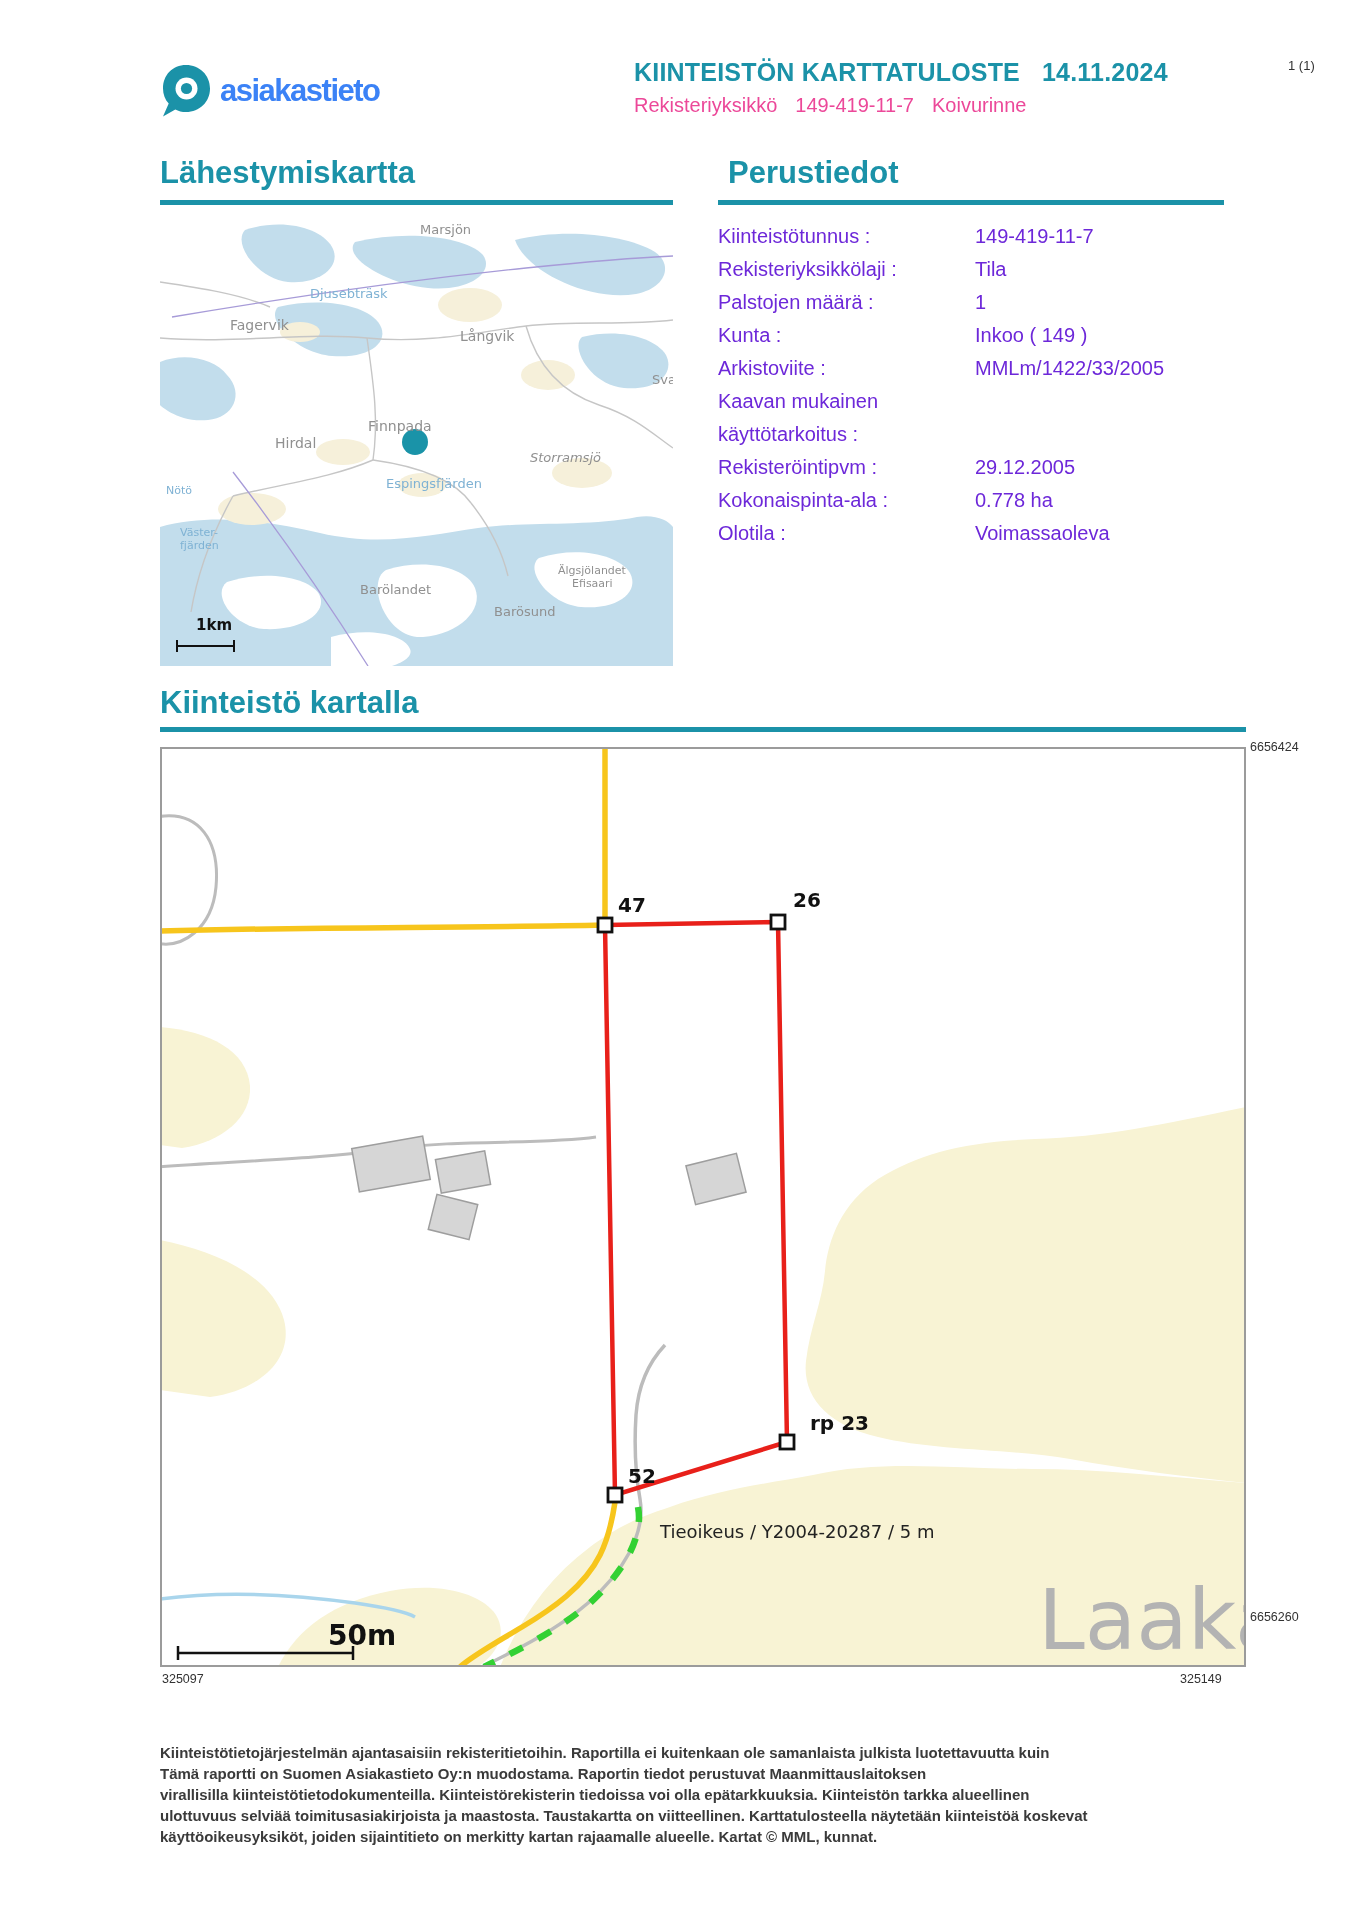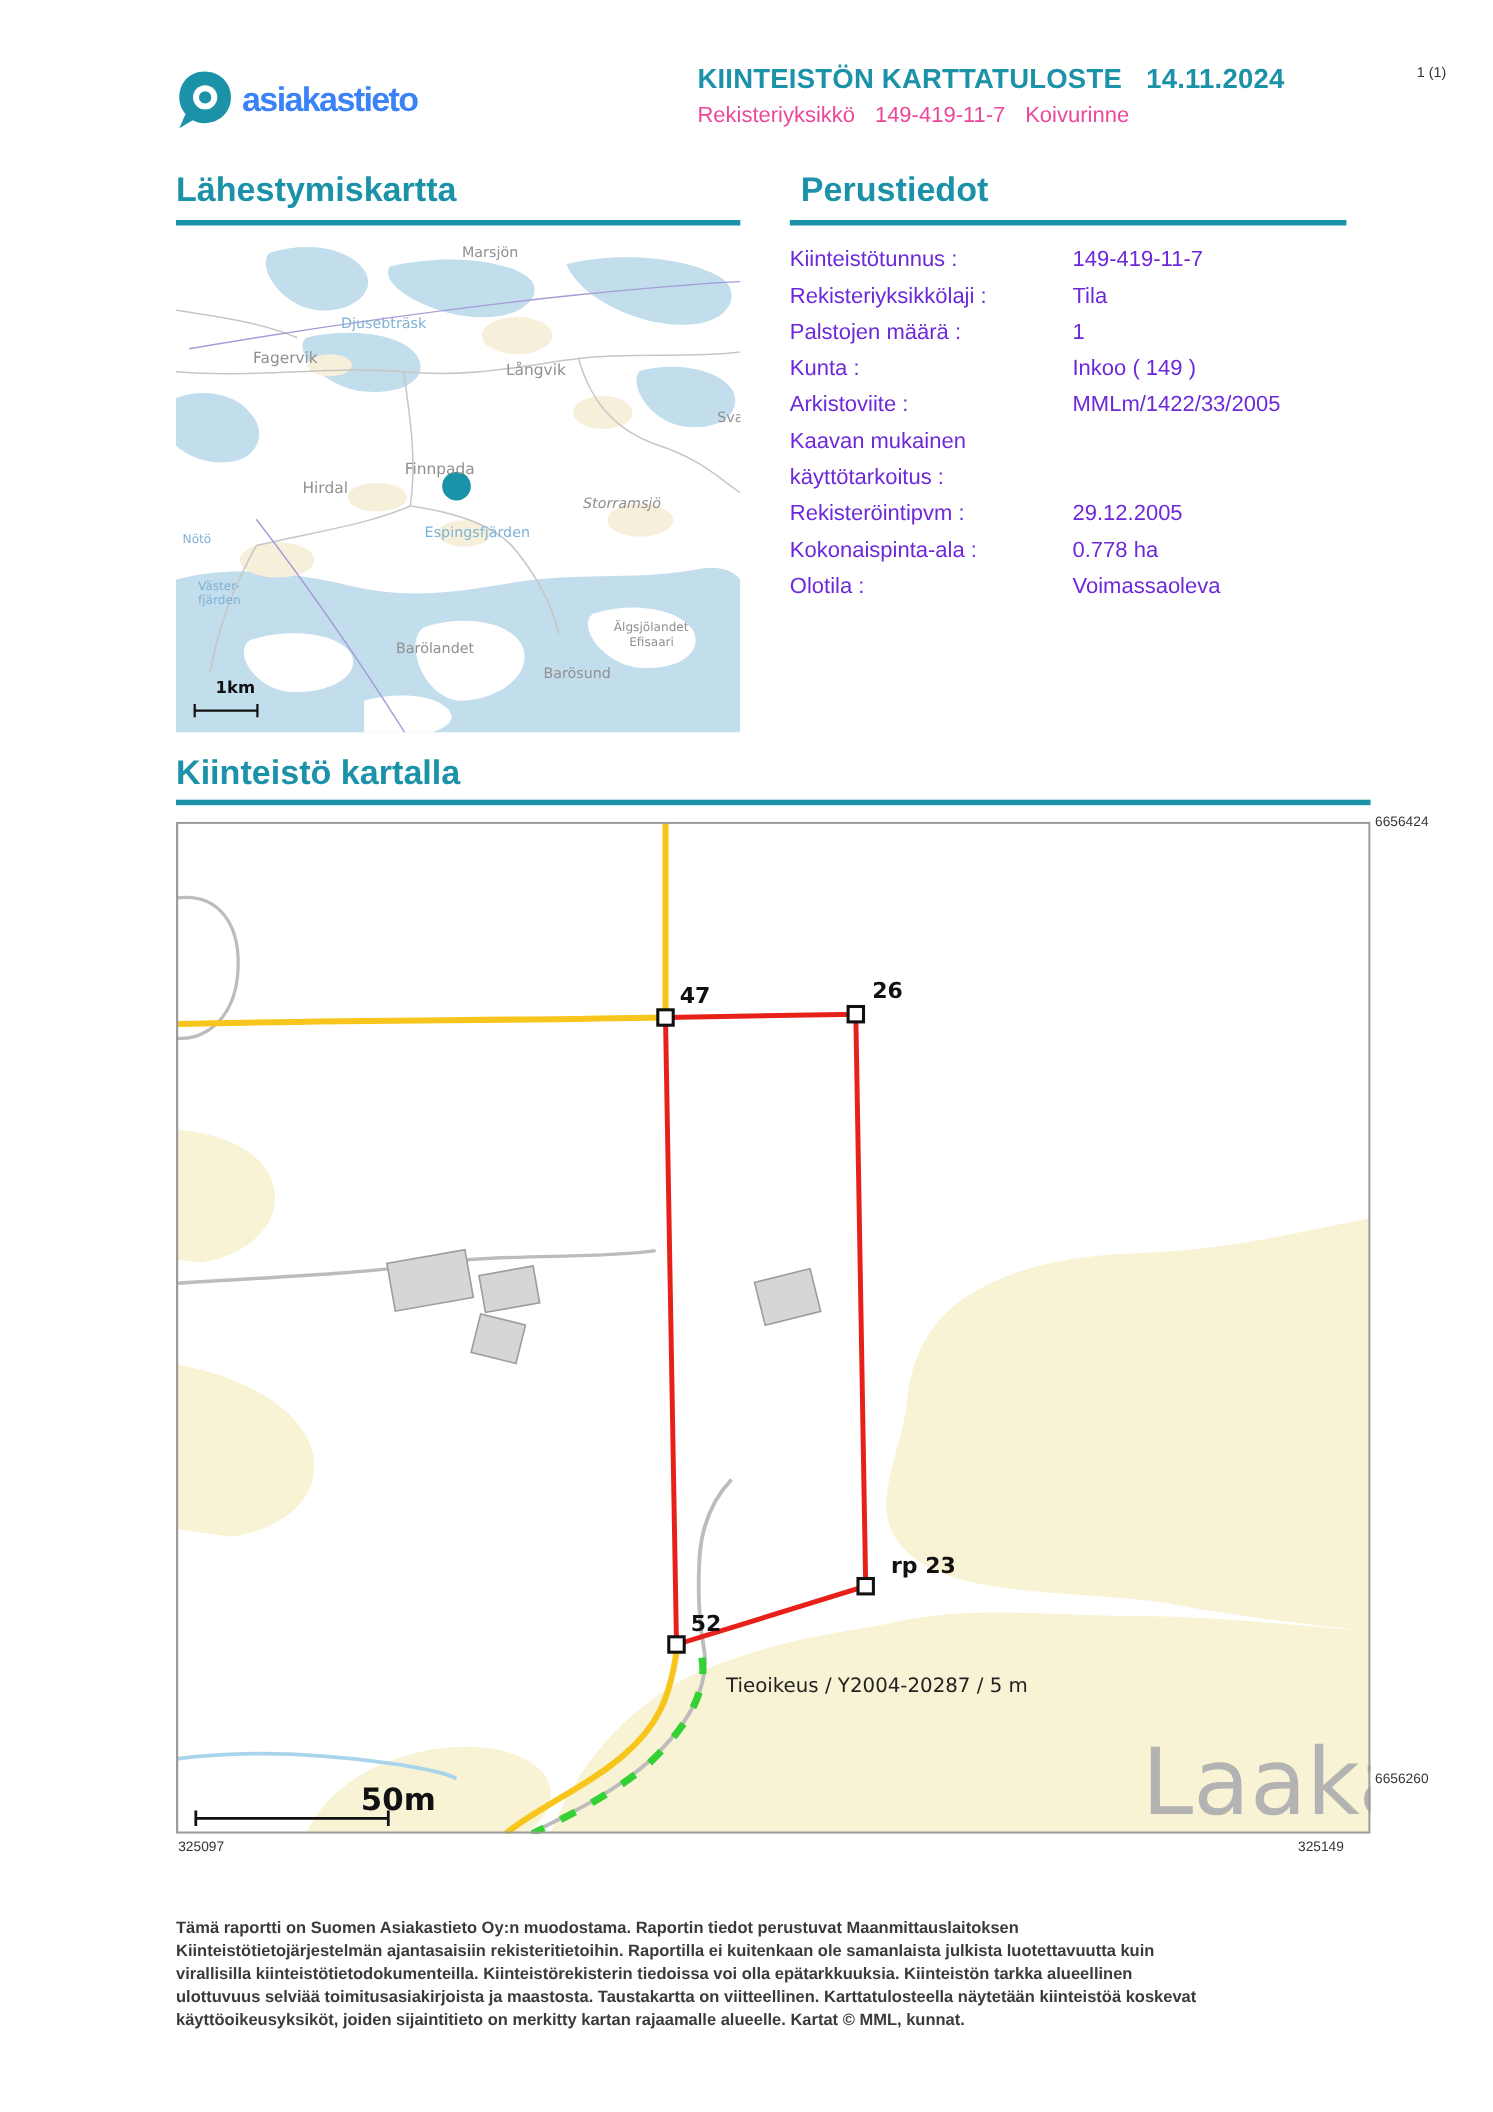--- a/index.html
+++ b/index.html
@@ -256,20 +256,20 @@
 
     <rect x="1" y="1" width="1084" height="918" fill="none" stroke="#9b9b9b" stroke-width="2"></rect>
   </svg>
 
   <div class="coord" style="left:1250px; top:740px;">6656424</div>
   <div class="coord" style="left:1250px; top:1610px;">6656260</div>
   <div class="coord" style="left:162px; top:1672px;">325097</div>
   <div class="coord" style="left:1180px; top:1672px;">325149</div>
 
   <div class="footer">
+    <div>Kiinteistötietojärjestelmän ajantasaisiin rekisteritietoihin. Raportilla ei kuitenkaan ole samanlaista julkista luotettavuutta kuin</div>
     <div>Tämä raportti on Suomen Asiakastieto Oy:n muodostama. Raportin tiedot perustuvat Maanmittauslaitoksen</div>
-    <div>Kiinteistötietojärjestelmän ajantasaisiin rekisteritietoihin. Raportilla ei kuitenkaan ole samanlaista julkista luotettavuutta kuin</div>
     <div>virallisilla kiinteistötietodokumenteilla. Kiinteistörekisterin tiedoissa voi olla epätarkkuuksia. Kiinteistön tarkka alueellinen</div>
     <div>ulottuvuus selviää toimitusasiakirjoista ja maastosta. Taustakartta on viitteellinen. Karttatulosteella näytetään kiinteistöä koskevat</div>
     <div>käyttöoikeusyksiköt, joiden sijaintitieto on merkitty kartan rajaamalle alueelle. Kartat © MML, kunnat.</div>
   </div>
 
 </div>
 
 </body></html>

